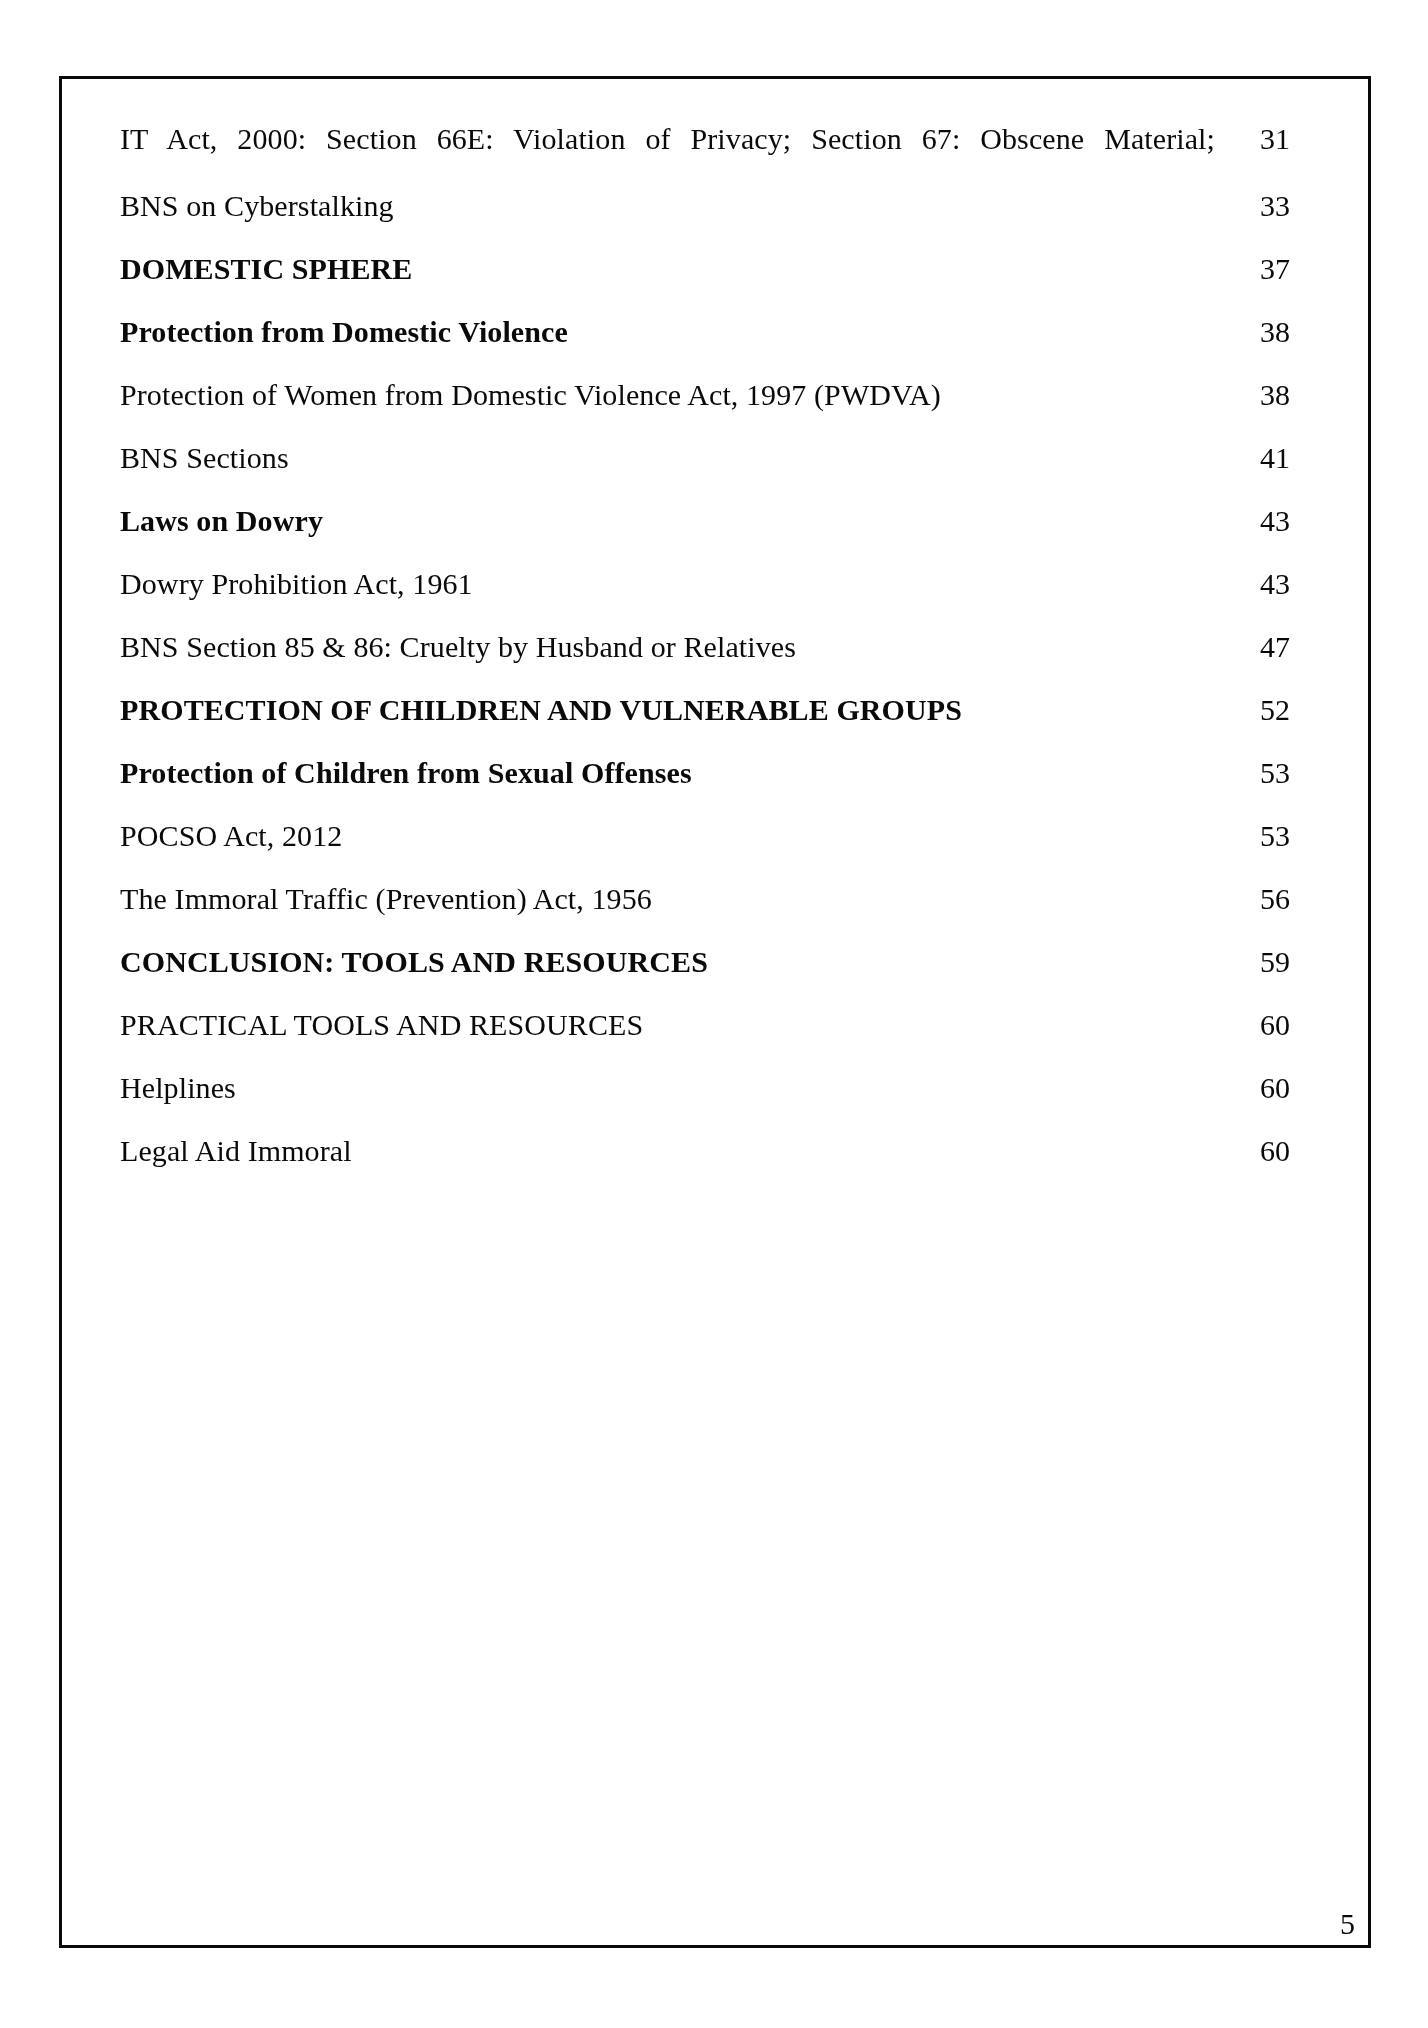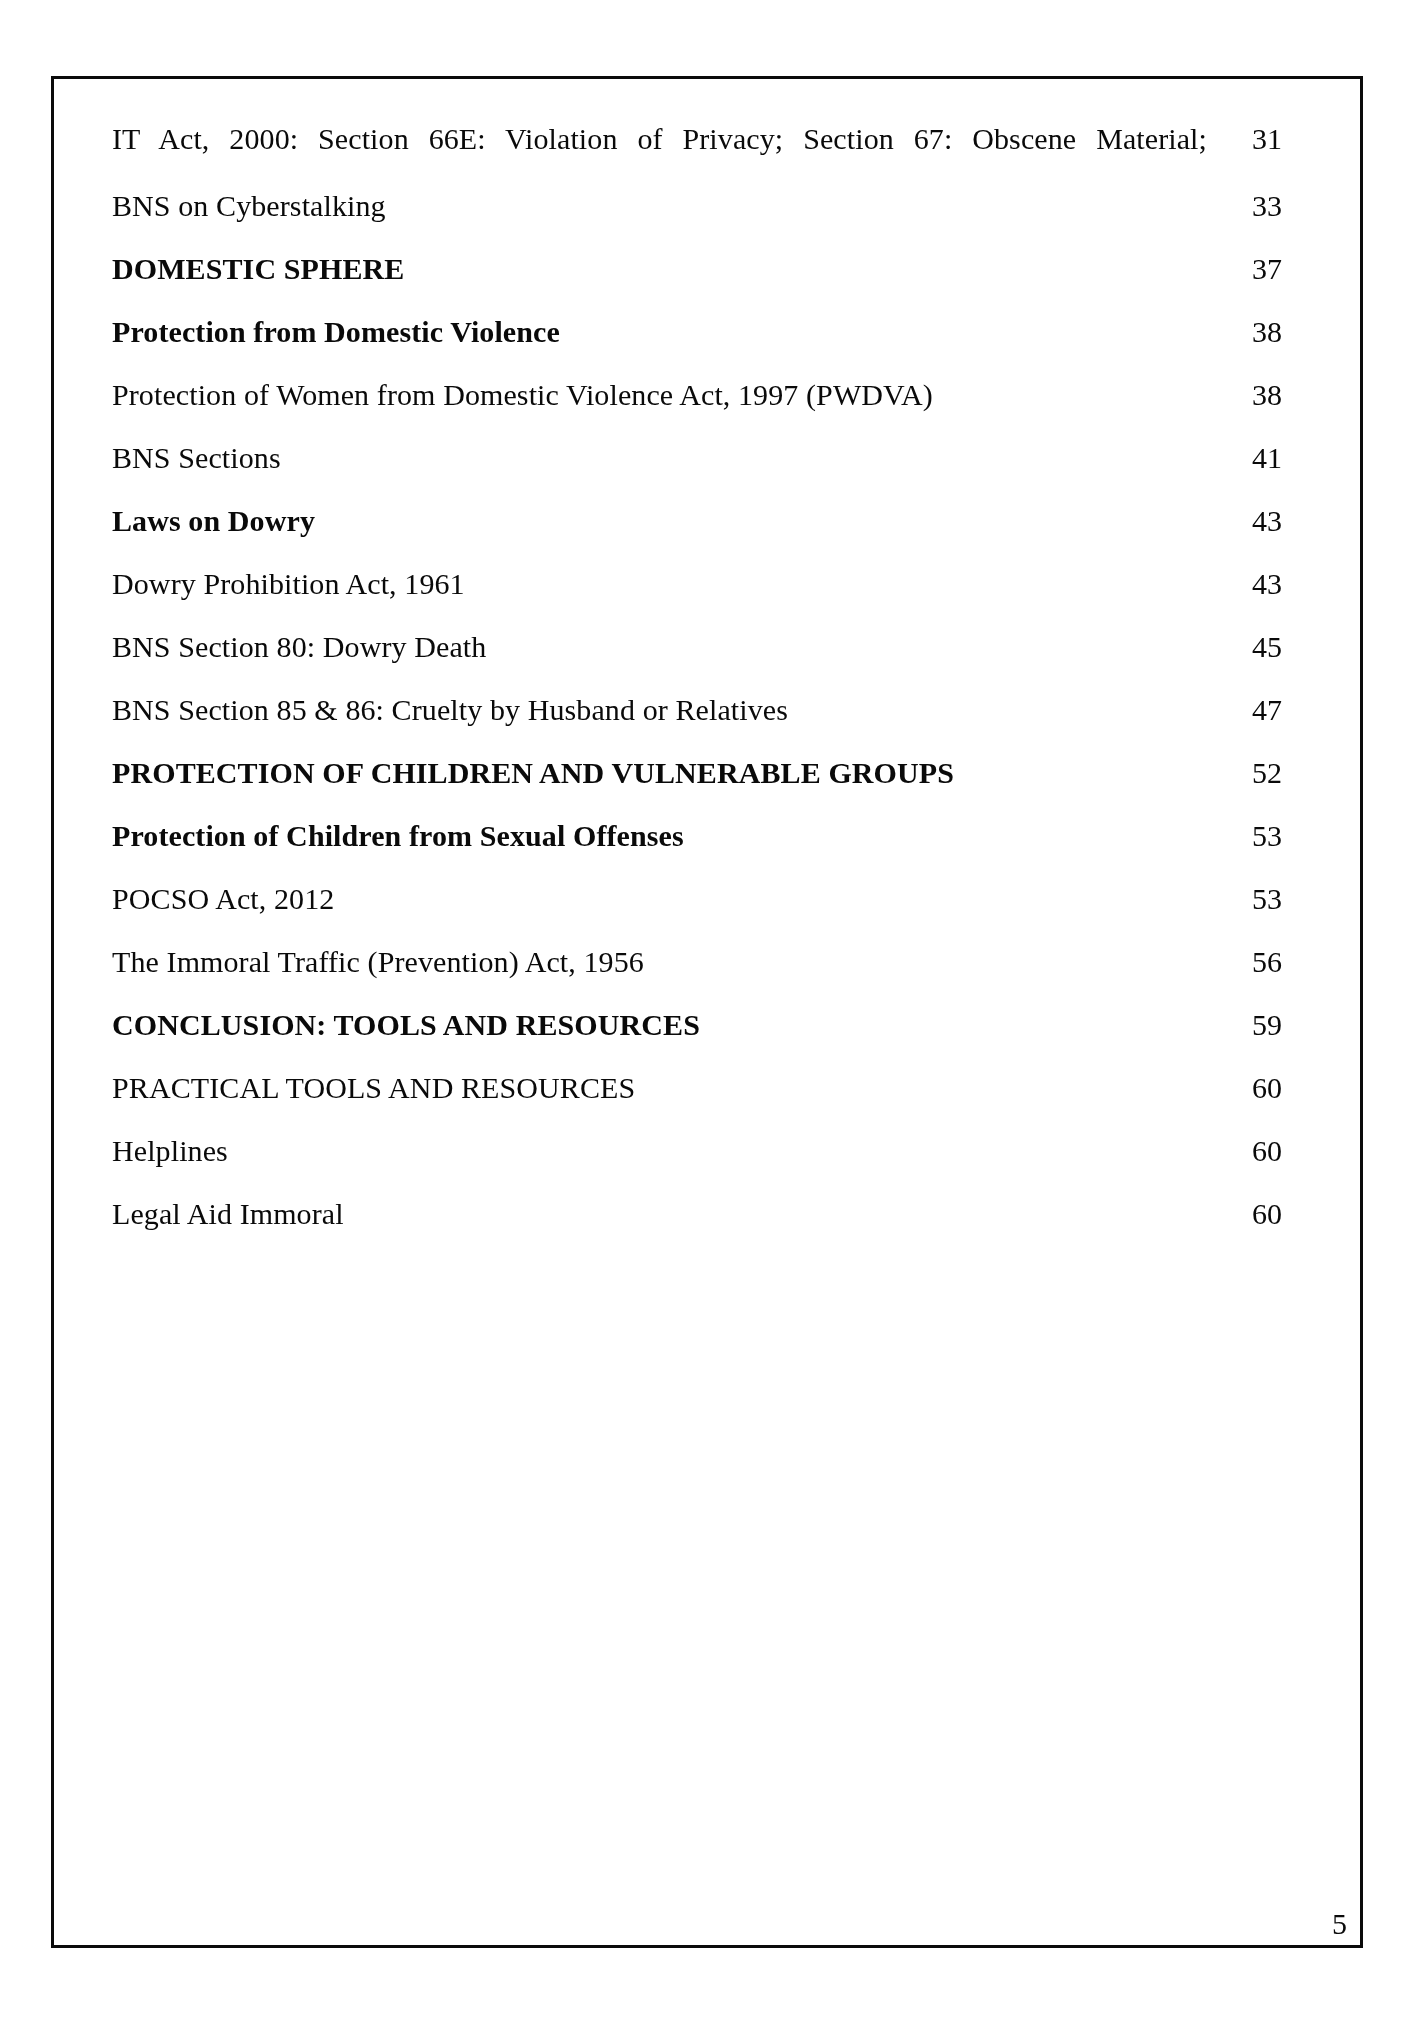--- a/index.html
+++ b/index.html
@@ -10,21 +10,21 @@
   .page {
     position: relative;
     width: 1428px;
     height: 2028px;
     background: #ffffff;
     font-family: "Liberation Serif", "DejaVu Serif", serif;
     color: #0a0a0a;
   }
   .frame {
     position: absolute;
-    left: 51px;
+    left: 59px;
     top: 76px;
     width: 1312px;
     height: 1872px;
     border: 3px solid #0a0a0a;
     box-sizing: border-box;
     background: #ffffff;
   }
   .toc {
     position: absolute;
     left: 58px;
@@ -115,26 +115,20 @@
     <div class="pagenum">43</div>
   </div>
         <div class="row">
     <div class="title">
             <div class="line">Dowry Prohibition Act, 1961</div>
           </div>
     <div class="pagenum">43</div>
   </div>
         <div class="row">
     <div class="title">
-            <div class="line">BNS Section 80: Dowry Death</div>
-          </div>
-    <div class="pagenum">45</div>
-  </div>
-        <div class="row">
-    <div class="title">
             <div class="line">BNS Section 85 &amp; 86: Cruelty by Husband or Relatives</div>
           </div>
     <div class="pagenum">47</div>
   </div>
         <div class="row">
     <div class="title">
             <div class="line bold">PROTECTION OF CHILDREN AND VULNERABLE GROUPS</div>
           </div>
     <div class="pagenum">52</div>
   </div>

